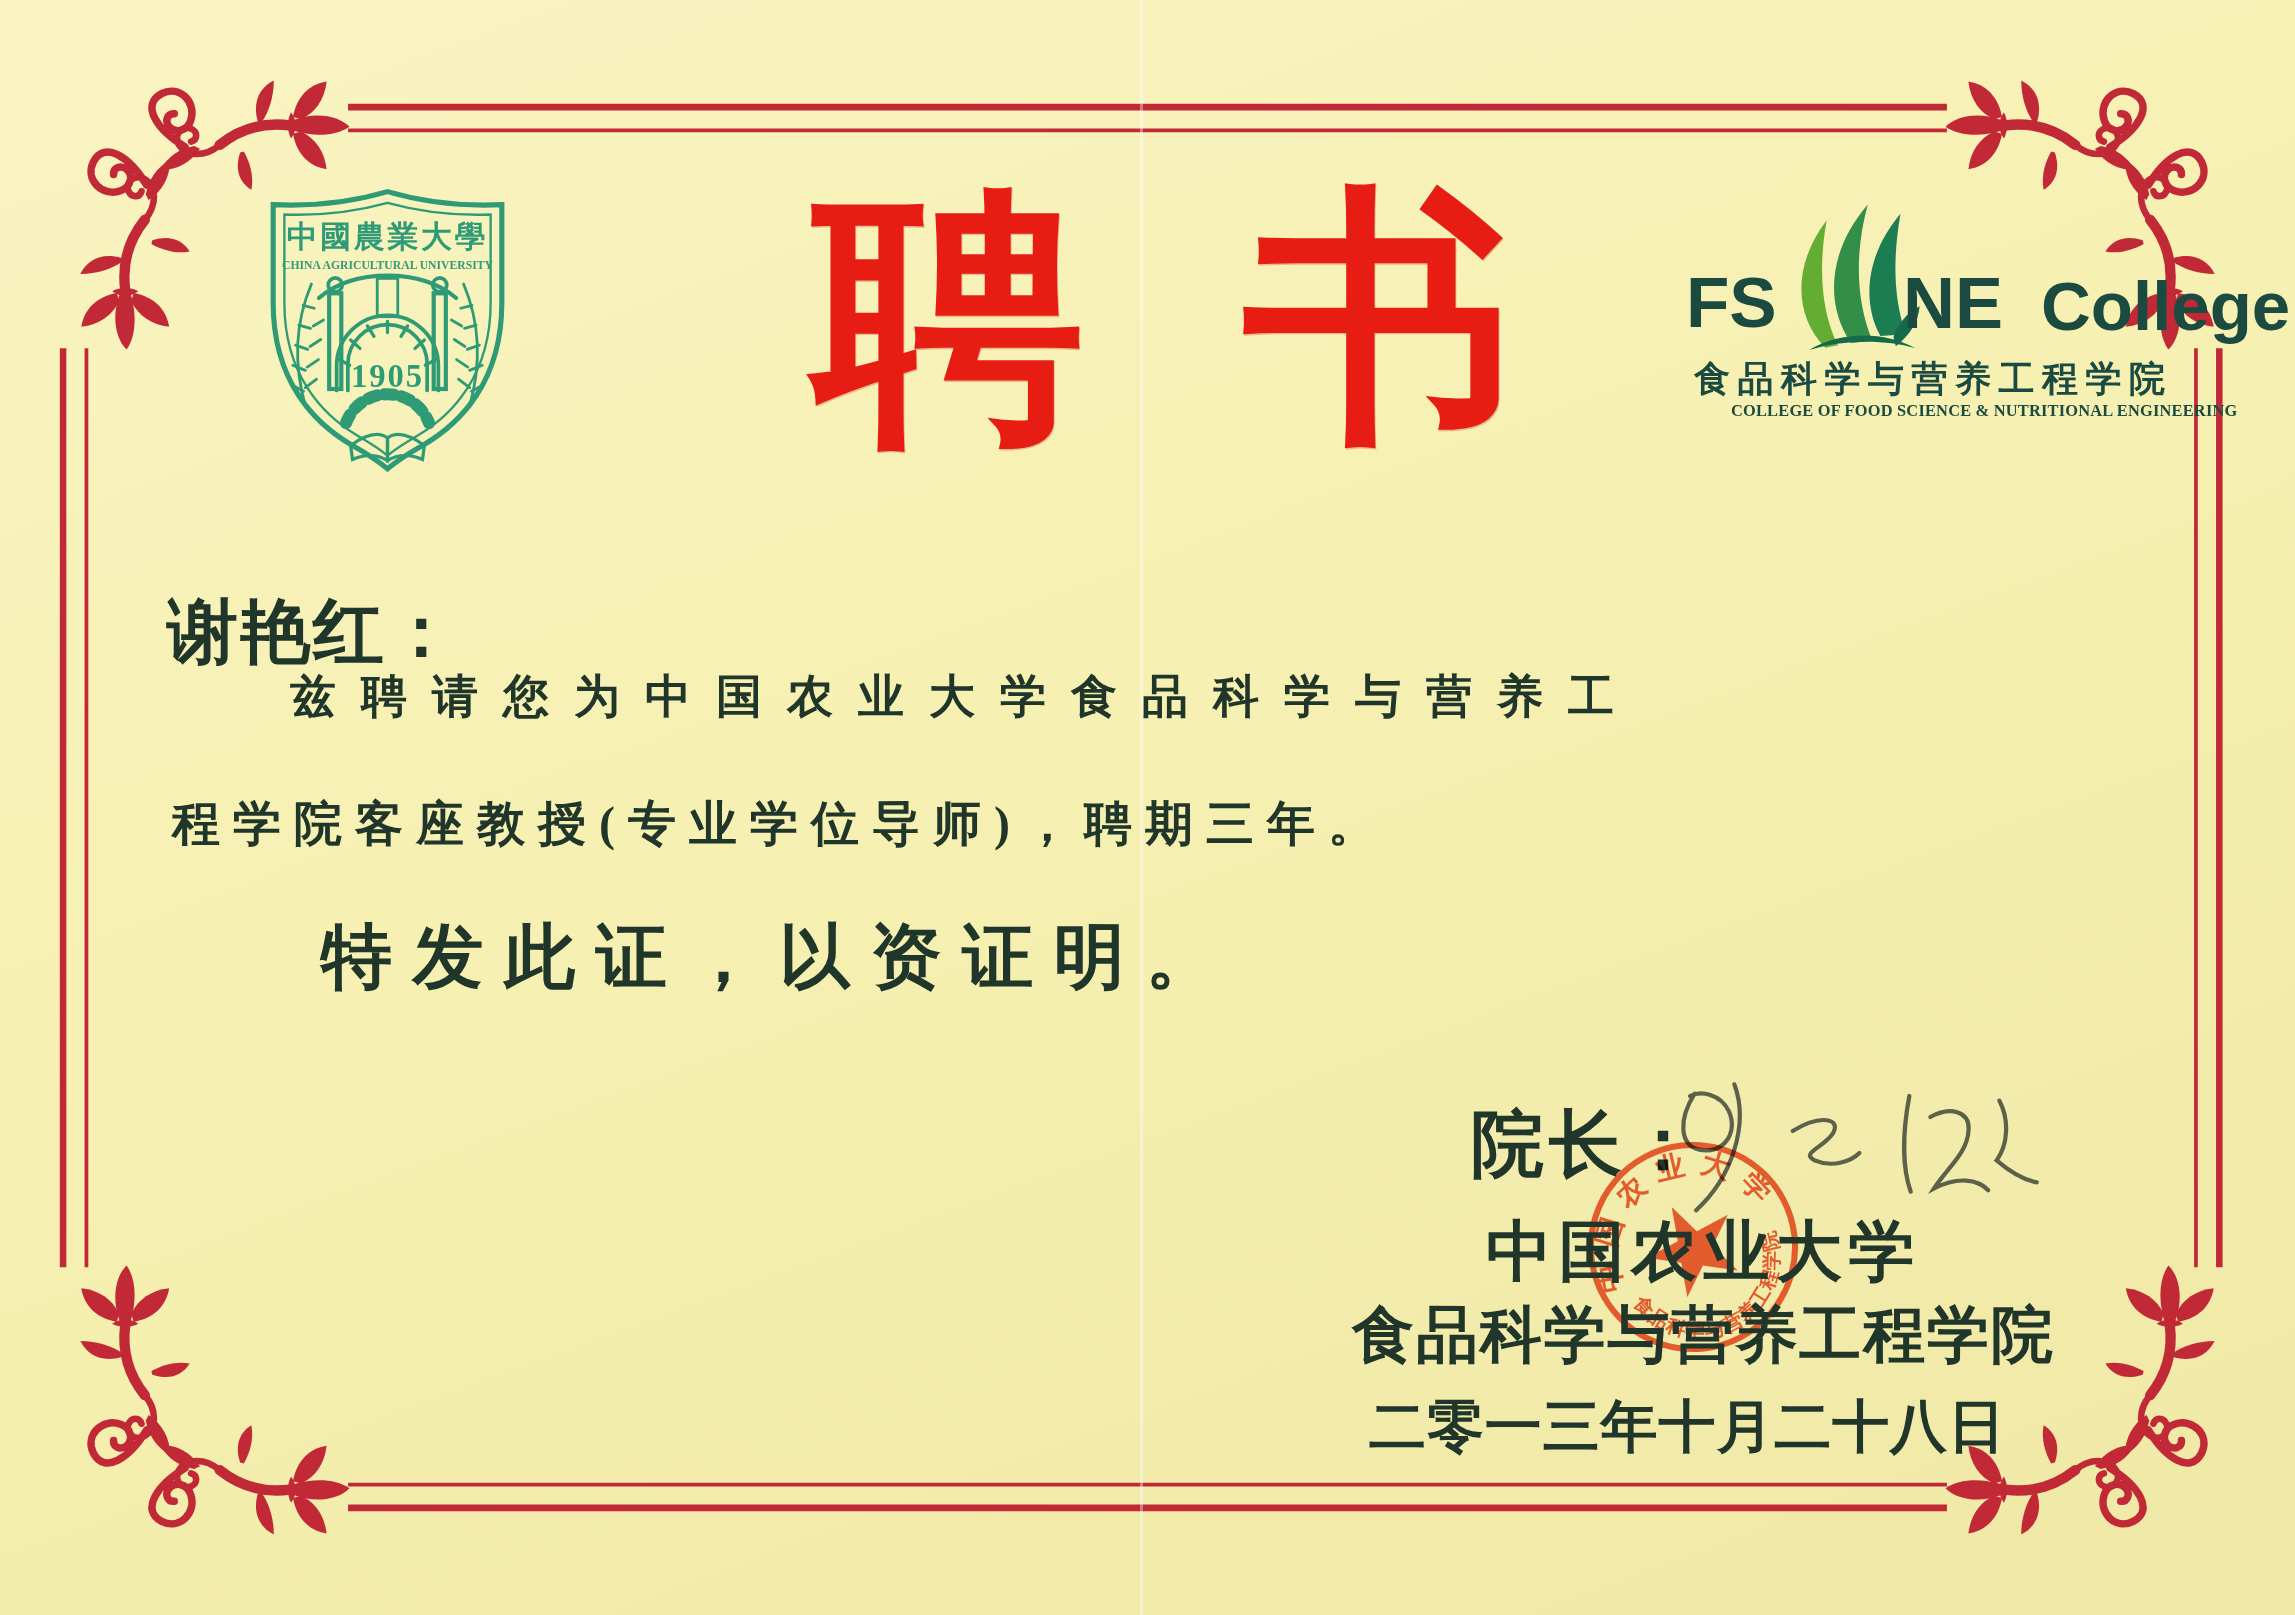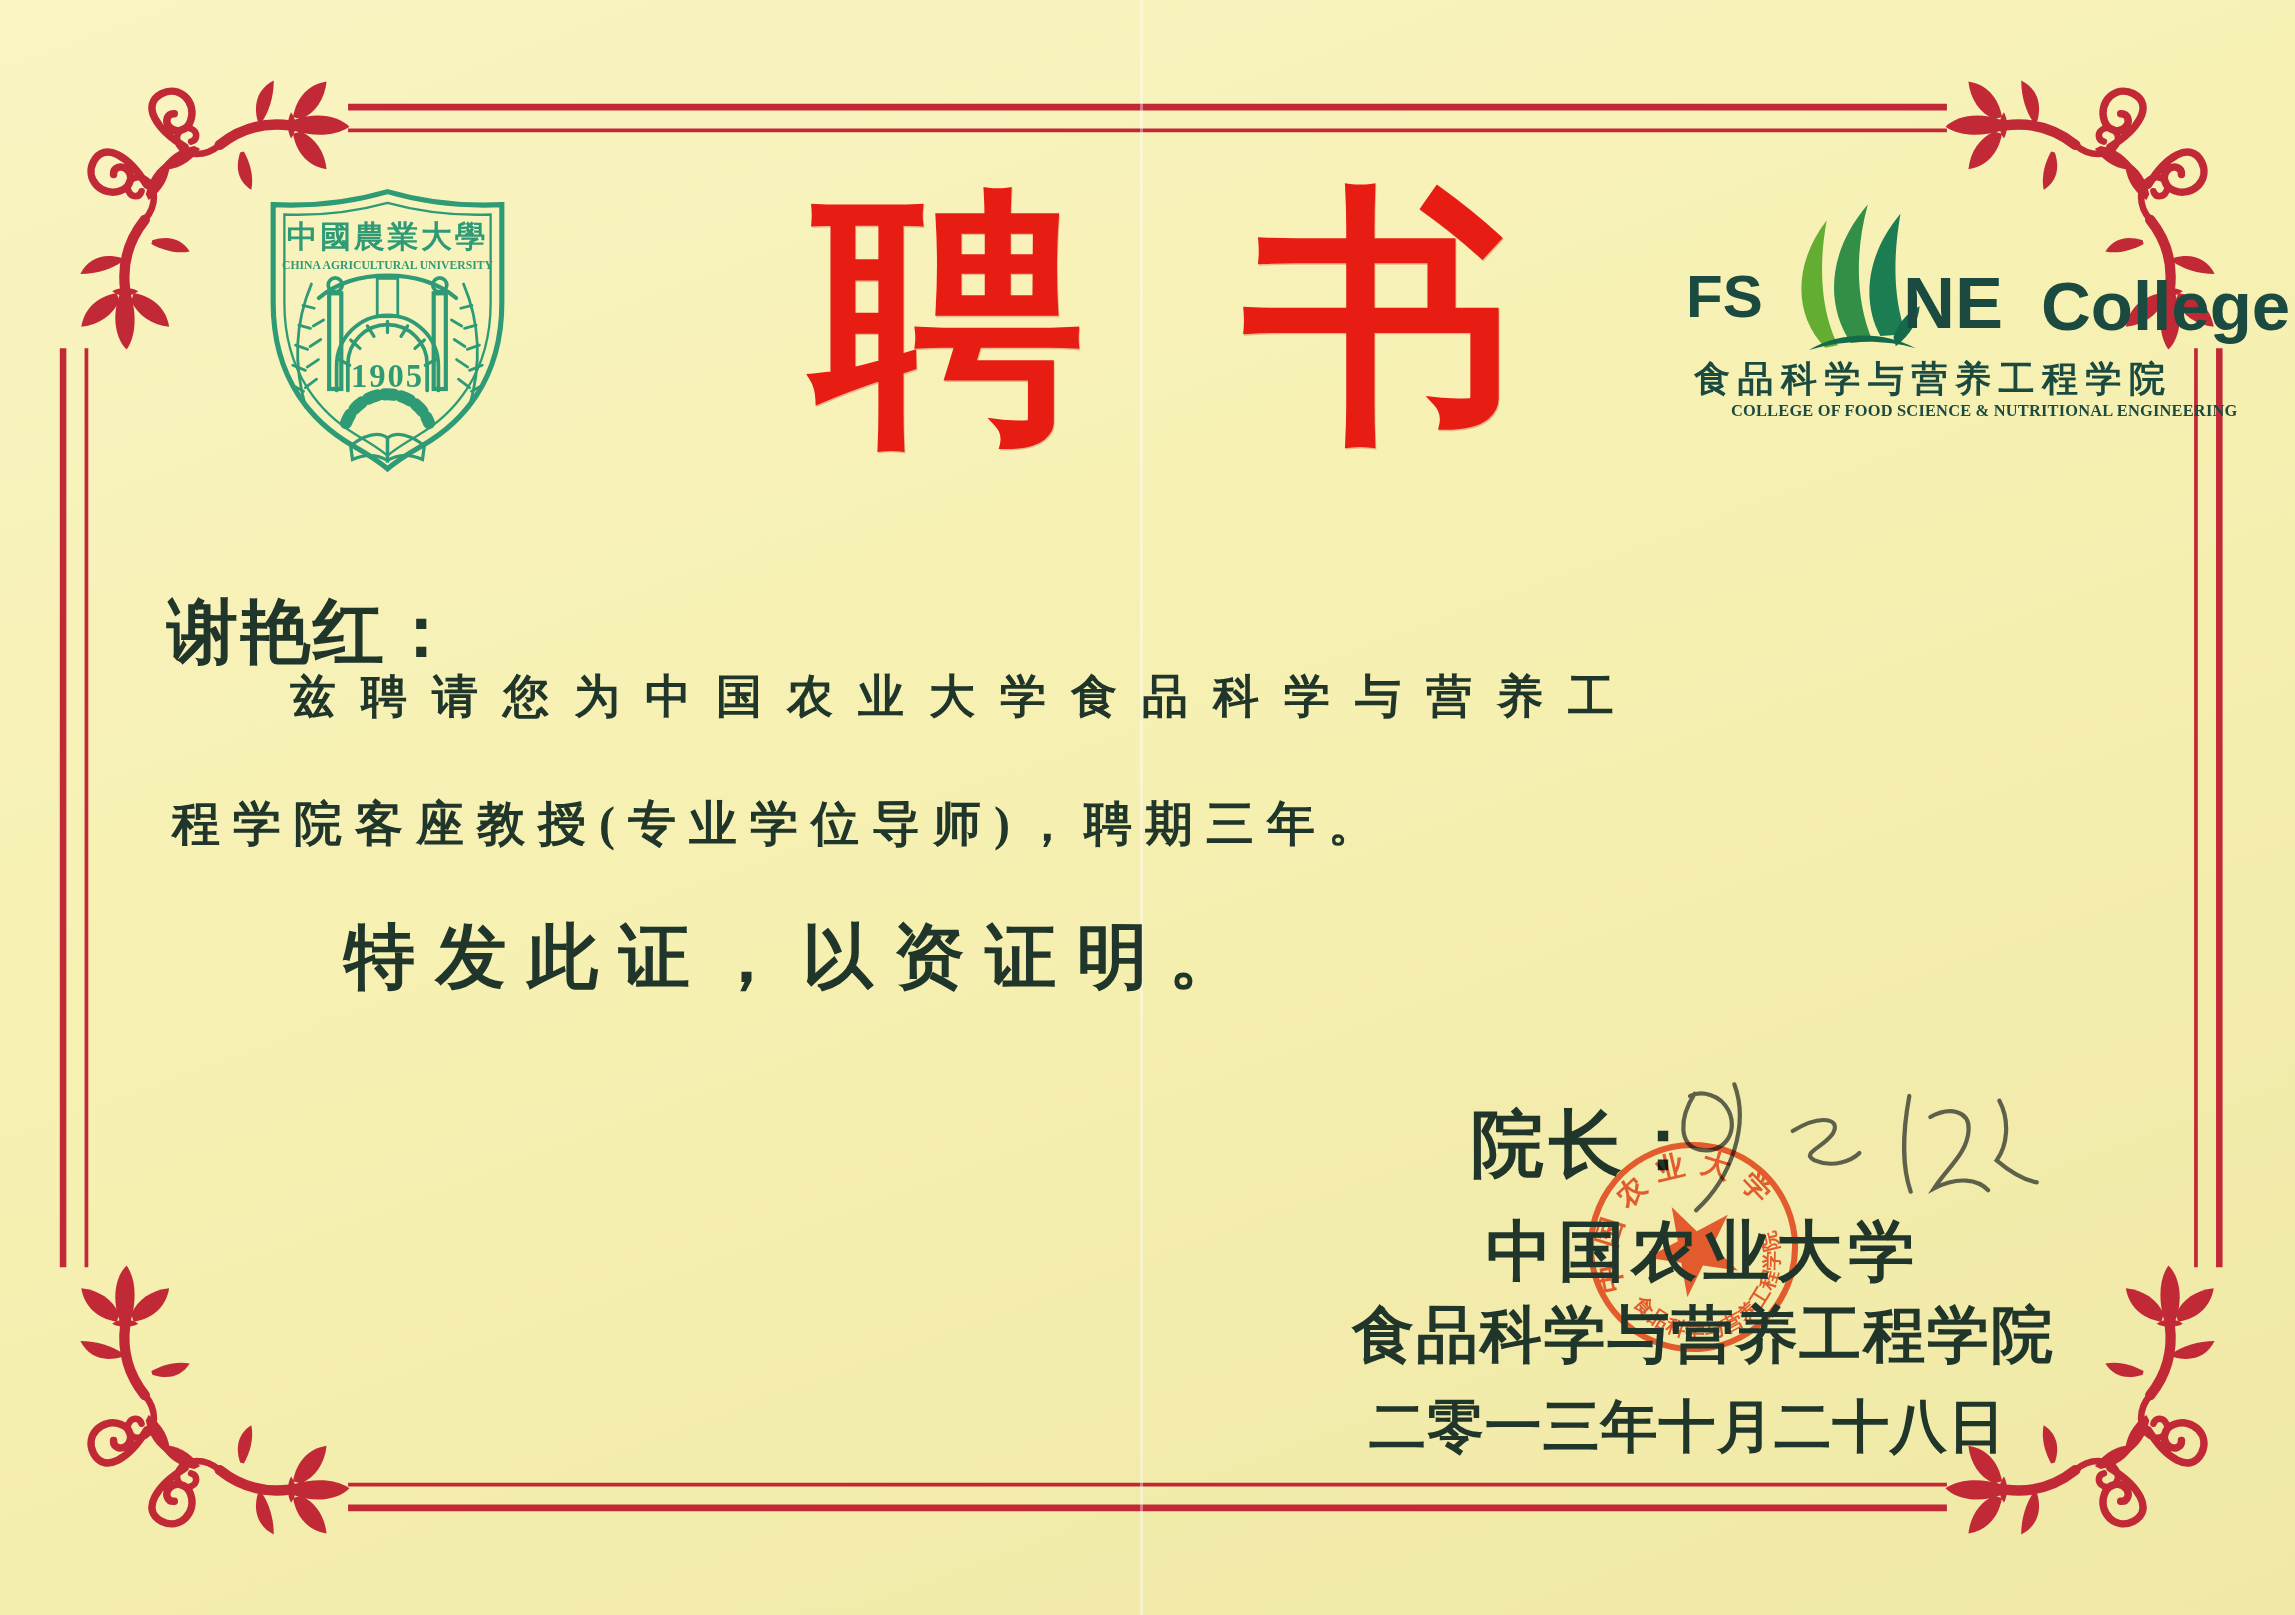--- a/index.html
+++ b/index.html
@@ -118,30 +118,30 @@
   <span class="title-char">书</span>
 </div>
 
 <svg style="left:1781px;top:196px" width="140" height="154" viewBox="0 0 300 330">
   <path d="M95 325 C28 258 24 148 98 52 C80 150 85 245 122 320 Z" fill="#63ad33"></path>
   <path d="M150 315 C94 233 100 118 186 18 C158 120 160 226 196 310 Z" fill="#338f48"></path>
   <path d="M213 300 C174 230 180 128 256 38 C240 130 240 220 268 296 Z" fill="#1c7c52"></path>
   <path d="M60 330 C130 288 222 290 288 326 C220 306 130 308 60 330 Z" fill="#156a4a"></path>
   <path d="M246 322 C278 296 295 268 297 236 C268 251 250 276 241 302 Z" fill="#156a4a"></path>
 </svg>
-<span class="abs wordmark" style="left:1686px;top:267px;font-size:60px;font-weight:bold;">FS</span>
+<span class="abs wordmark" style="left:1686px;top:267px;font-size:71px;font-weight:bold;">FS</span>
 <span class="abs wordmark" style="left:1903px;top:267px;font-size:72px;font-weight:bold;">NE</span>
 <span class="abs wordmark" style="left:2041px;top:272px;font-size:69px;font-weight:700;">College</span>
 <span class="abs" style="left:1694px;top:361px;font-size:36px;font-weight:bold;letter-spacing:7.5px;color:var(--logo-teal);">食品科学与营养工程学院</span>
 <span class="abs" style="left:1731px;top:403px;font-size:16.4px;font-weight:bold;letter-spacing:0.2px;color:var(--logo-teal);">COLLEGE OF FOOD SCIENCE &amp; NUTRITIONAL ENGINEERING</span>
 
 <span class="abs ink" style="left:167px;top:562px;font-size:71px;letter-spacing:1.9px;margin-top:35px;">谢艳红：</span>
 <span class="abs ink" style="left:290px;top:677px;font-size:46px;letter-spacing:25px;font-family:Liberation Mono, monospace;">兹聘请您为中国农业大学食品科学与营养工</span>
 <span class="abs ink" style="left:172px;top:800px;font-size:48px;letter-spacing:13px;">程学院客座教授(专业学位导师)，聘期三年。</span>
-<span class="abs ink" style="left:344px;top:922px;font-size:71px;letter-spacing:20.6px;">特发此证，以资证明。</span>
+<span class="abs ink" style="left:321px;top:922px;font-size:71px;letter-spacing:20.6px;">特发此证，以资证明。</span>
 
 <span class="abs ink" style="left:1471px;top:1108px;font-size:73px;letter-spacing:4.7px;text-align:center;">院长：</span>
 
 <svg id="sig-svg" style="left:1650px;top:1068px" width="402" height="154" viewBox="0 0 860 330">
   <title>罗云波</title>
   <g stroke="var(--sig)" stroke-width="9" fill="none" stroke-linecap="round">
     <path d="M95 55 C60 110 62 165 105 175 C155 186 190 140 168 92 C150 55 108 48 85 60"></path>
     <path d="M180 35 C212 120 175 235 98 305"></path>
     <path d="M305 135 C365 98 412 108 390 142 C368 172 322 182 352 198 C392 215 432 198 448 182"></path>
     <path d="M555 60 C540 140 540 215 558 265"></path>

